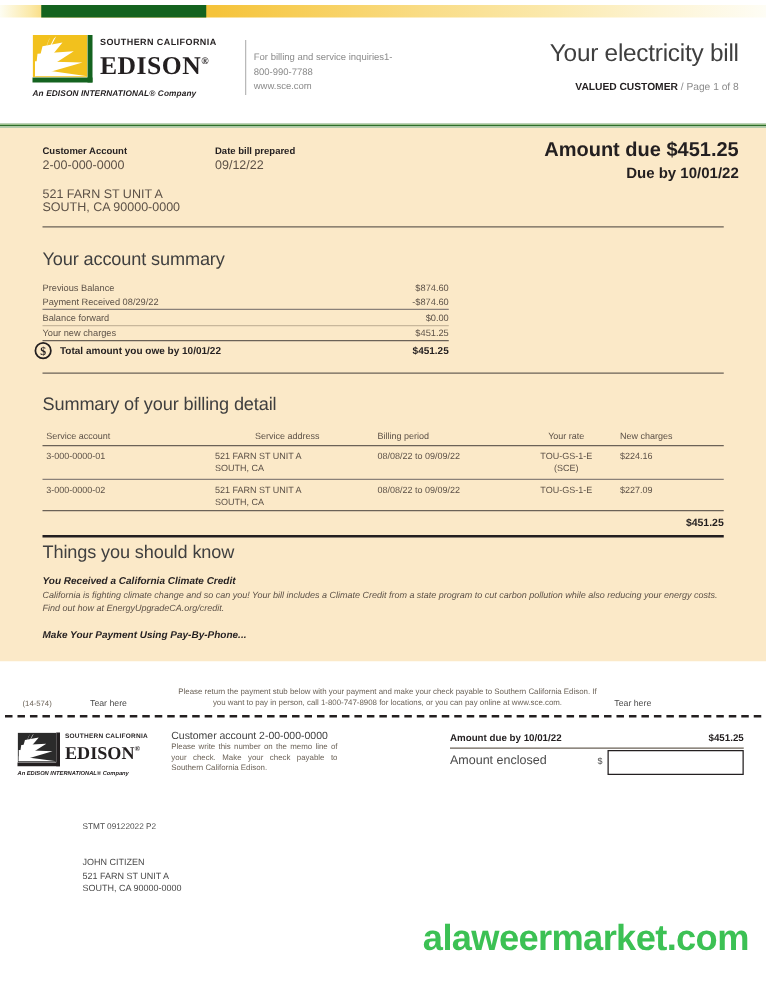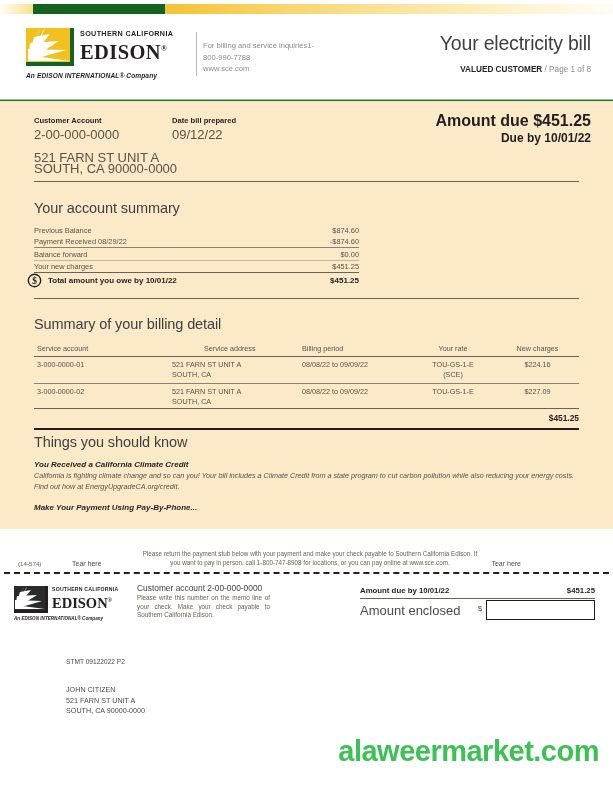--- a/index.html
+++ b/index.html
@@ -73,21 +73,21 @@
     white-space: nowrap;
   }
   .hdr-page {
     position: absolute; right: 22px; top: 65px;
     font-size: 8.2px; color: #8b8b8b; white-space: nowrap;
   }
   .hdr-page b { color: #231f20; font-weight: bold; }
 
   
   .acct-label { position: absolute; font-size: 7.6px; font-weight: bold; color: #231f20; }
-  .acct-value { position: absolute; font-size: 13px; color: #5c5147; }
+  .acct-value { position: absolute; font-size: 10px; color: #5c5147; }
   .amt-due {
     position: absolute; right: 22px; top: 112px;
     font-size: 16px; font-weight: bold; color: #231f20; white-space: nowrap;
   }
   .amt-by {
     position: absolute; right: 22px; top: 131px;
     font-size: 12px; font-weight: bold; color: #231f20; white-space: nowrap;
   }
   .rule-dark { position: absolute; height: 1px; background: #6b6257; }
   .rule-mid  { position: absolute; height: 1px; background: #8a8179; }
@@ -107,21 +107,21 @@
   .dollar-icon { position: absolute; left: -7px; top: -3px; width: 15px; height: 15px; }
 
   
   .tbl { position: absolute; left: 34px; top: 344px; width: 545px; }
   .tbl .th { position: absolute; font-size: 7.2px; color: #5c5147; }
   .tbl .td { position: absolute; font-size: 7.2px; color: #5c5147; line-height: 9.5px; }
   .col-a { left: 3px; }
   .col-b { left: 138px; }
   .col-c { left: 268px; }
   .col-d { left: 376px; width: 86px; text-align: center; }
-  .col-e { left: 462px; width: 83px; text-align: center; }
+  .col-e { left: 462px; width: 83px; text-align: left; }
   .tbl-total { position: absolute; left: 462px; width: 83px; text-align: right;
                font-size: 8.4px; font-weight: bold; color: #231f20; }
 
   
   .tysk-h { position: absolute; left: 34px; font-size: 8px; font-weight: bold;
             font-style: italic; color: #231f20; }
   .tysk-p { position: absolute; left: 34px; width: 545px; font-size: 7.2px;
             font-style: italic; color: #5c5147; line-height: 10.5px; }
 
   
@@ -153,21 +153,21 @@
 
   .stub-acct-h { position: absolute; left: 137px; top: 583px; font-size: 8.4px; color: #3f3f3f; }
   .stub-acct-p { position: absolute; left: 137px; top: 594px; width: 133px;
                  font-size: 6.3px; color: #6b6257; line-height: 8.6px; text-align: justify; }
 
   .stub-due-l { position: absolute; left: 360px; top: 586px; font-size: 7.8px;
                 font-weight: bold; color: #231f20; }
   .stub-due-v { position: absolute; right: 18px; top: 586px; font-size: 7.8px;
                 font-weight: bold; color: #231f20; }
   .stub-due-rule { position: absolute; left: 360px; top: 598px; width: 235px; height: 1px; background: #6b6257; }
-  .stub-encl-l { position: absolute; left: 360px; top: 603px; font-size: 13px; color: #4a4a4a; }
+  .stub-encl-l { position: absolute; left: 360px; top: 603px; font-size: 10px; color: #4a4a4a; }
   .stub-dollar { position: absolute; left: 478px; top: 604px; font-size: 7.2px; color: #4a4a4a; }
   .stub-box { position: absolute; left: 486px; top: 600px; width: 109px; height: 20px;
               border: 1px solid #231f20; background: #fff; }
 
   
   .stmt { position: absolute; left: 66px; top: 658px; font-size: 6.6px; color: #4a4a4a; }
   .cust-addr { position: absolute; left: 66px; top: 685px; font-size: 7.2px;
                color: #4a4a4a; line-height: 10.5px; }
   .remit-addr { position: absolute; left: 395px; top: 699px; font-size: 7.2px;
                 color: #4a4a4a; line-height: 10.5px; }

